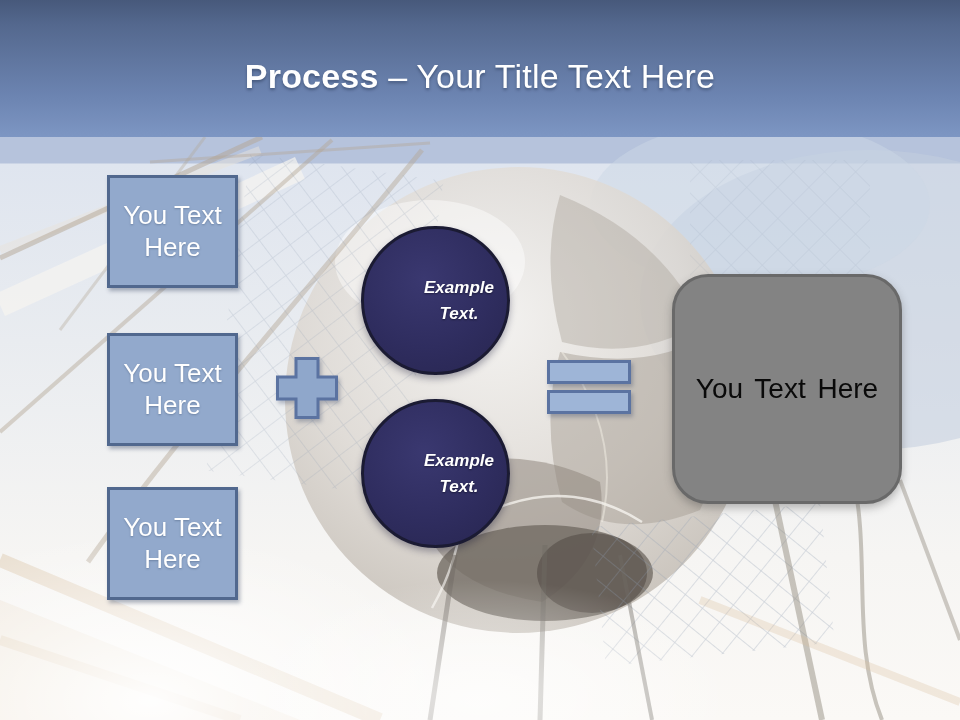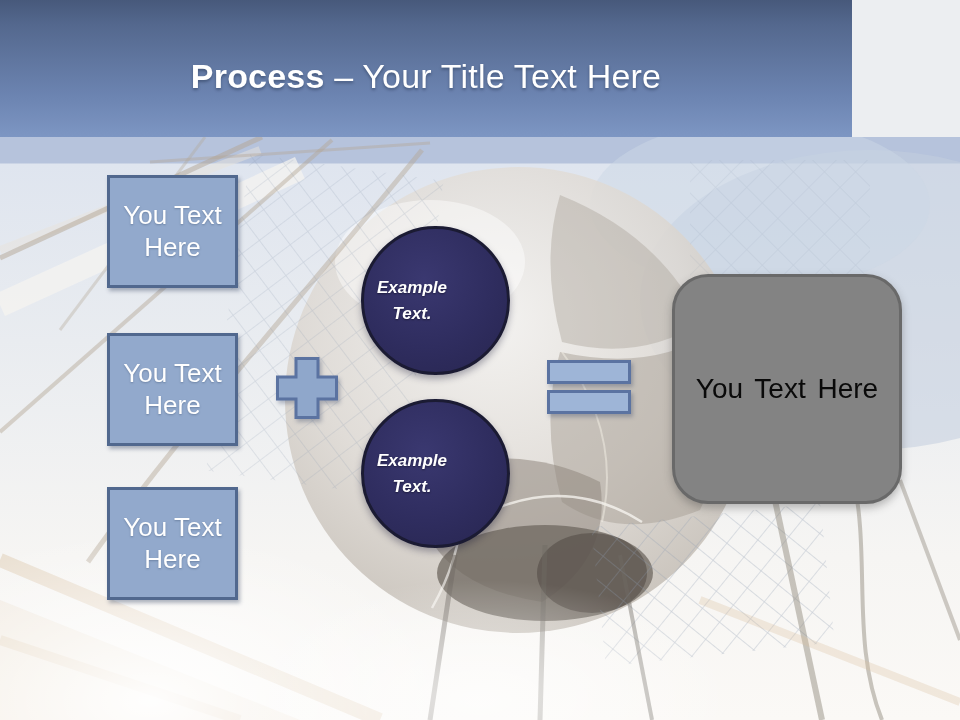--- a/index.html
+++ b/index.html
@@ -3,21 +3,21 @@
 <meta charset="utf-8">
 <style>
   html,body{margin:0;padding:0;background:#222;}
   .slide{
     position:relative;width:960px;height:720px;overflow:hidden;
     font-family:"Liberation Sans",sans-serif;background:#eceef1;
     -webkit-font-smoothing:antialiased;
   }
   
   .header{
-    position:absolute;top:0;left:0;width:852px;height:137px;
+    position:absolute;top:0;left:0;width:960px;height:137px;
     background:linear-gradient(180deg,#42547456 0,#47597b 0,#54688e 18%,#6c84b1 70%,#7d96c3 100%);
     display:flex;align-items:center;justify-content:center;
   }
   .title{
     margin:0;padding-top:16px;color:#fff;font-size:34px;font-weight:400;
     letter-spacing:.2px;text-shadow:0 2px 3px rgba(10,20,40,.35);white-space:pre;
   }
   .title .bold{font-weight:700;}
   
   .photo{
@@ -37,21 +37,21 @@
   .tbox.b1{top:175px}.tbox.b2{top:333px}.tbox.b3{top:487px}
   .tbox span{display:block;width:112px;}
   .op{position:absolute;filter:drop-shadow(2px 3px 2px rgba(55,70,100,.35));}
   .op.plus{left:276px;top:357px;}
   .op.equals{left:547px;top:360px;}
   .circle{
     position:absolute;left:361px;width:149px;height:149px;box-sizing:border-box;
     background:radial-gradient(circle at 42% 35%,#3a3870 0,#2f2d5f 55%,#27254f 100%);
     border:3px solid #1b1b33;border-radius:50%;
     box-shadow:0 4px 7px rgba(25,25,55,.35);
-    display:flex;align-items:center;justify-content:flex-start;text-align:center;
+    display:flex;align-items:center;justify-content:flex-end;text-align:center;
     color:#fff;font-size:17px;font-weight:700;font-style:italic;line-height:1.5;
     text-shadow:0 1px 2px rgba(0,0,10,.45);
   }
   .circle.c1{top:226px}.circle.c2{top:399px}
   .circle span{display:block;width:96px;}
   .result{
     position:absolute;left:672px;top:274px;width:230px;height:230px;box-sizing:border-box;
     background:#838383;border:3px solid #696969;border-radius:36px;
     box-shadow:0 4px 8px rgba(60,60,60,.35);
     display:flex;align-items:center;justify-content:center;text-align:center;

